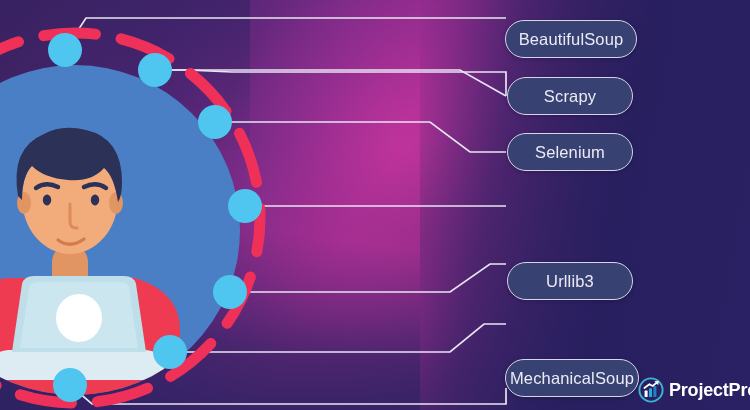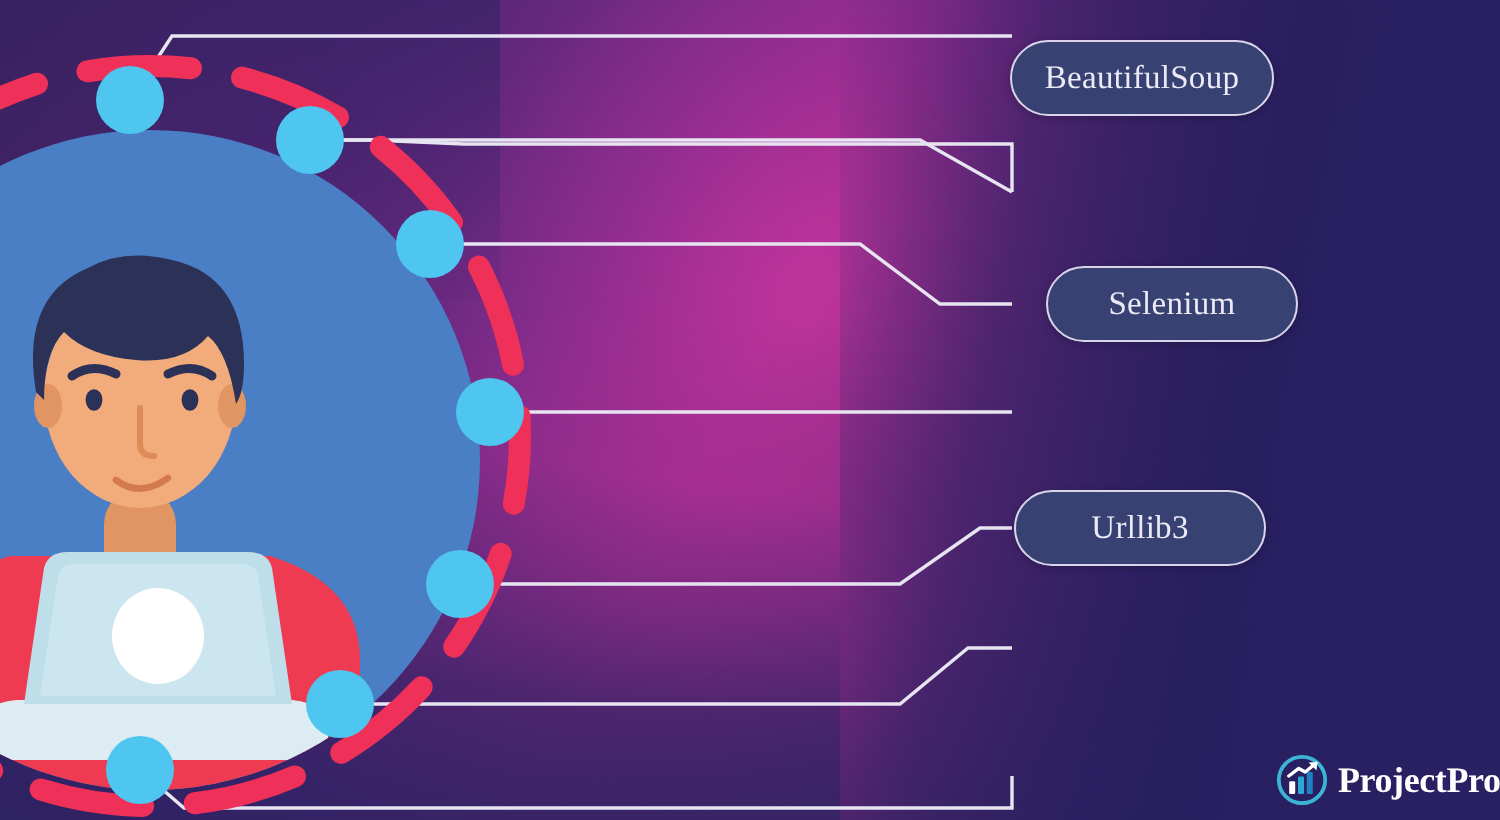--- a/index.html
+++ b/index.html
@@ -6,21 +6,21 @@
   html, body {
     margin: 0;
     padding: 0;
     background: #1b1340;
   }
   #stage {
     position: relative;
     width: 750px;
     height: 410px;
     overflow: hidden;
-    font-family: Liberation Serif, serif;
+    font-family: Liberation Sans, sans-serif;
   }
 
   
   .bg-base {
     position: absolute;
     inset: 0;
     background: linear-gradient(118deg,
                 #3b2260 0%,
                 #4a2470 18%,
                 #6e2a86 36%,
@@ -204,22 +204,24 @@
       <circle class="arc-dot" cx="155" cy="70" r="17" fill="#4ec6ef"></circle>
       <circle class="arc-dot" cx="215" cy="122" r="17" fill="#4ec6ef"></circle>
       <circle class="arc-dot" cx="245" cy="206" r="17" fill="#4ec6ef"></circle>
       <circle class="arc-dot" cx="230" cy="292" r="17" fill="#4ec6ef"></circle>
       <circle class="arc-dot" cx="170" cy="352" r="17" fill="#4ec6ef"></circle>
       <circle class="arc-dot" cx="70" cy="385" r="17" fill="#4ec6ef"></circle>
     </g>
   </svg>
 
   <div class="pill" style="left: 505px; top: 20px; width: 132px;">BeautifulSoup</div>
-  <div class="pill" style="left: 523px; top: 133px; width: 126px;">Selenium</div>
-  <div class="pill" style="left: 507px; top: 245px; width: 126px;">Urllib3</div>
+  <div class="pill" style="left: 507px; top: 77px; width: 126px;">Scrapy</div>
+  <div class="pill" style="left: 507px; top: 133px; width: 126px;">Selenium</div>
+  <div class="pill" style="left: 507px; top: 262px; width: 126px;">Urllib3</div>
+  <div class="pill" style="left: 505px; top: 359px; width: 134px;">MechanicalSoup</div>
 
   <div class="logo">
     <svg width="26" height="26" viewBox="0 0 26 26">
       <circle cx="13" cy="13" r="11.6" fill="none" stroke="#3cb4d6" stroke-width="1.9"></circle>
       <rect x="6.6" y="13.6" width="3.0" height="6.4" rx="0.6" fill="#ffffff"></rect>
       <rect x="11.0" y="11.2" width="3.0" height="8.8" rx="0.6" fill="#2aa8d6"></rect>
       <rect x="15.4" y="9.0" width="3.0" height="11.0" rx="0.6" fill="#1f7fc0"></rect>
       <path d="M 6.4 11.0 L 11.4 7.2 L 14.6 9.0 L 20.0 4.6" fill="none" stroke="#ffffff" stroke-width="1.7" stroke-linecap="round" stroke-linejoin="round"></path>
       <path d="M 16.3 4.3 L 20.6 4.0 L 20.3 8.3 Z" fill="#ffffff"></path>
     </svg>

